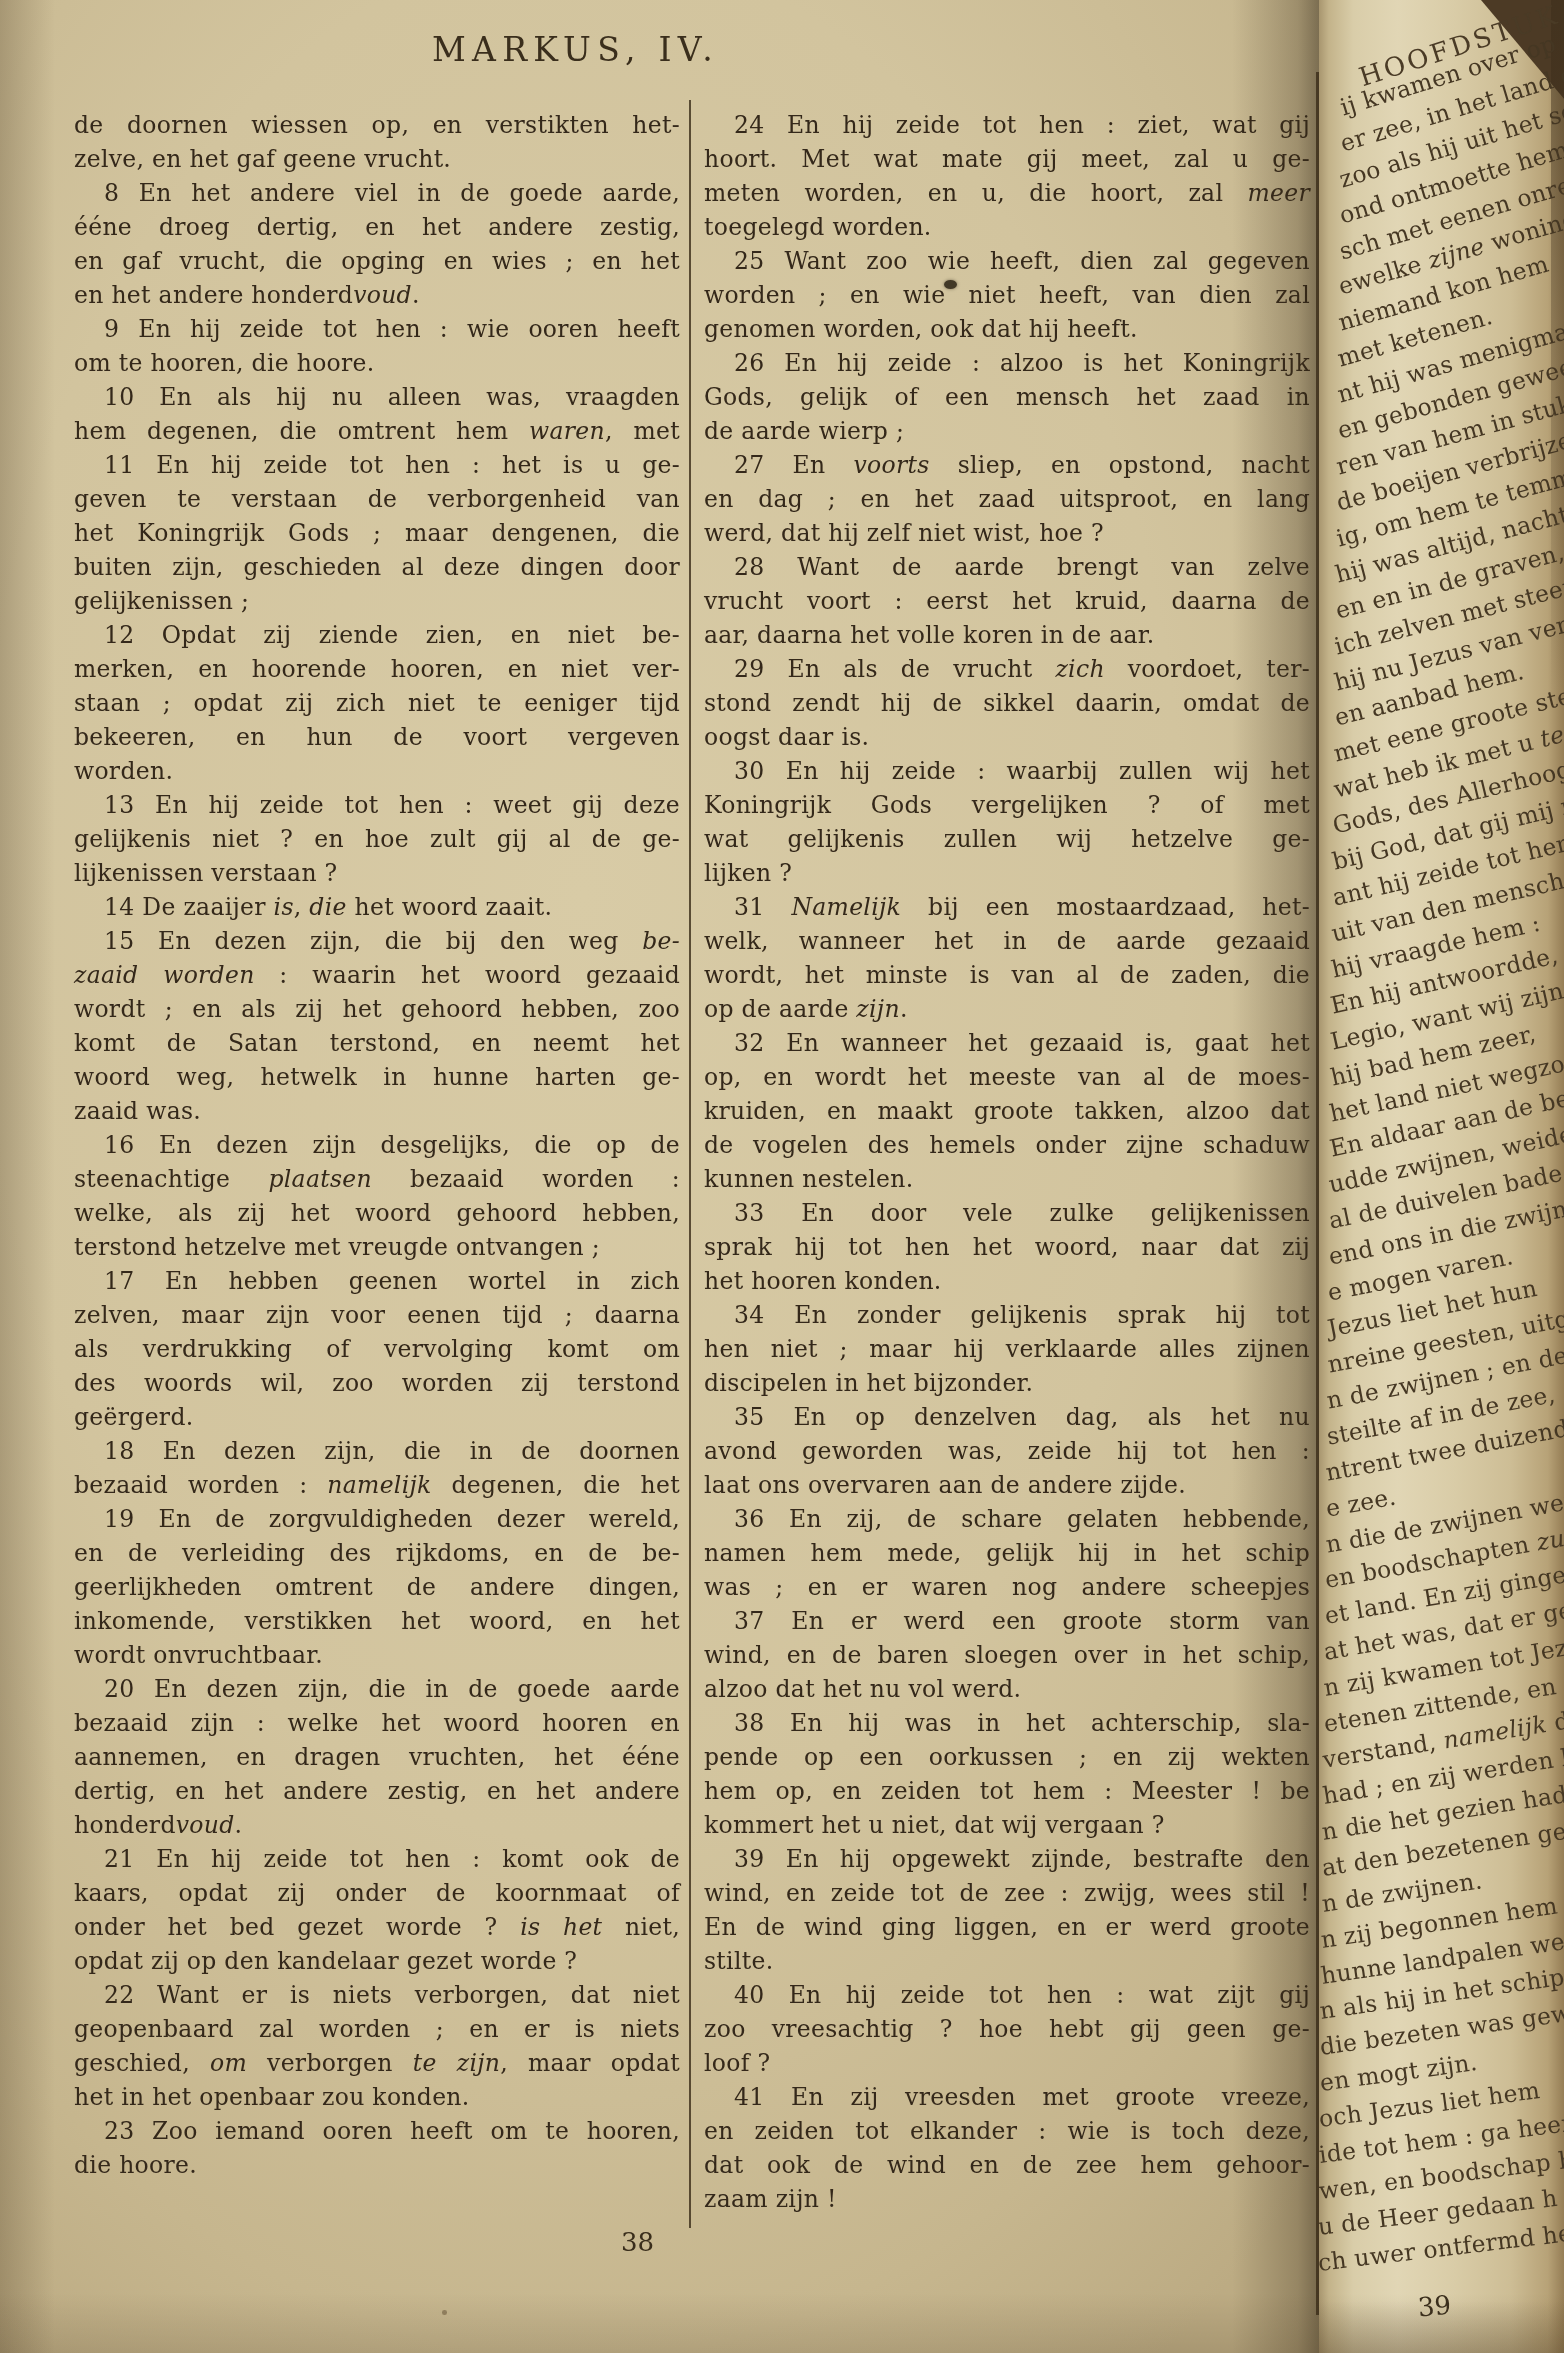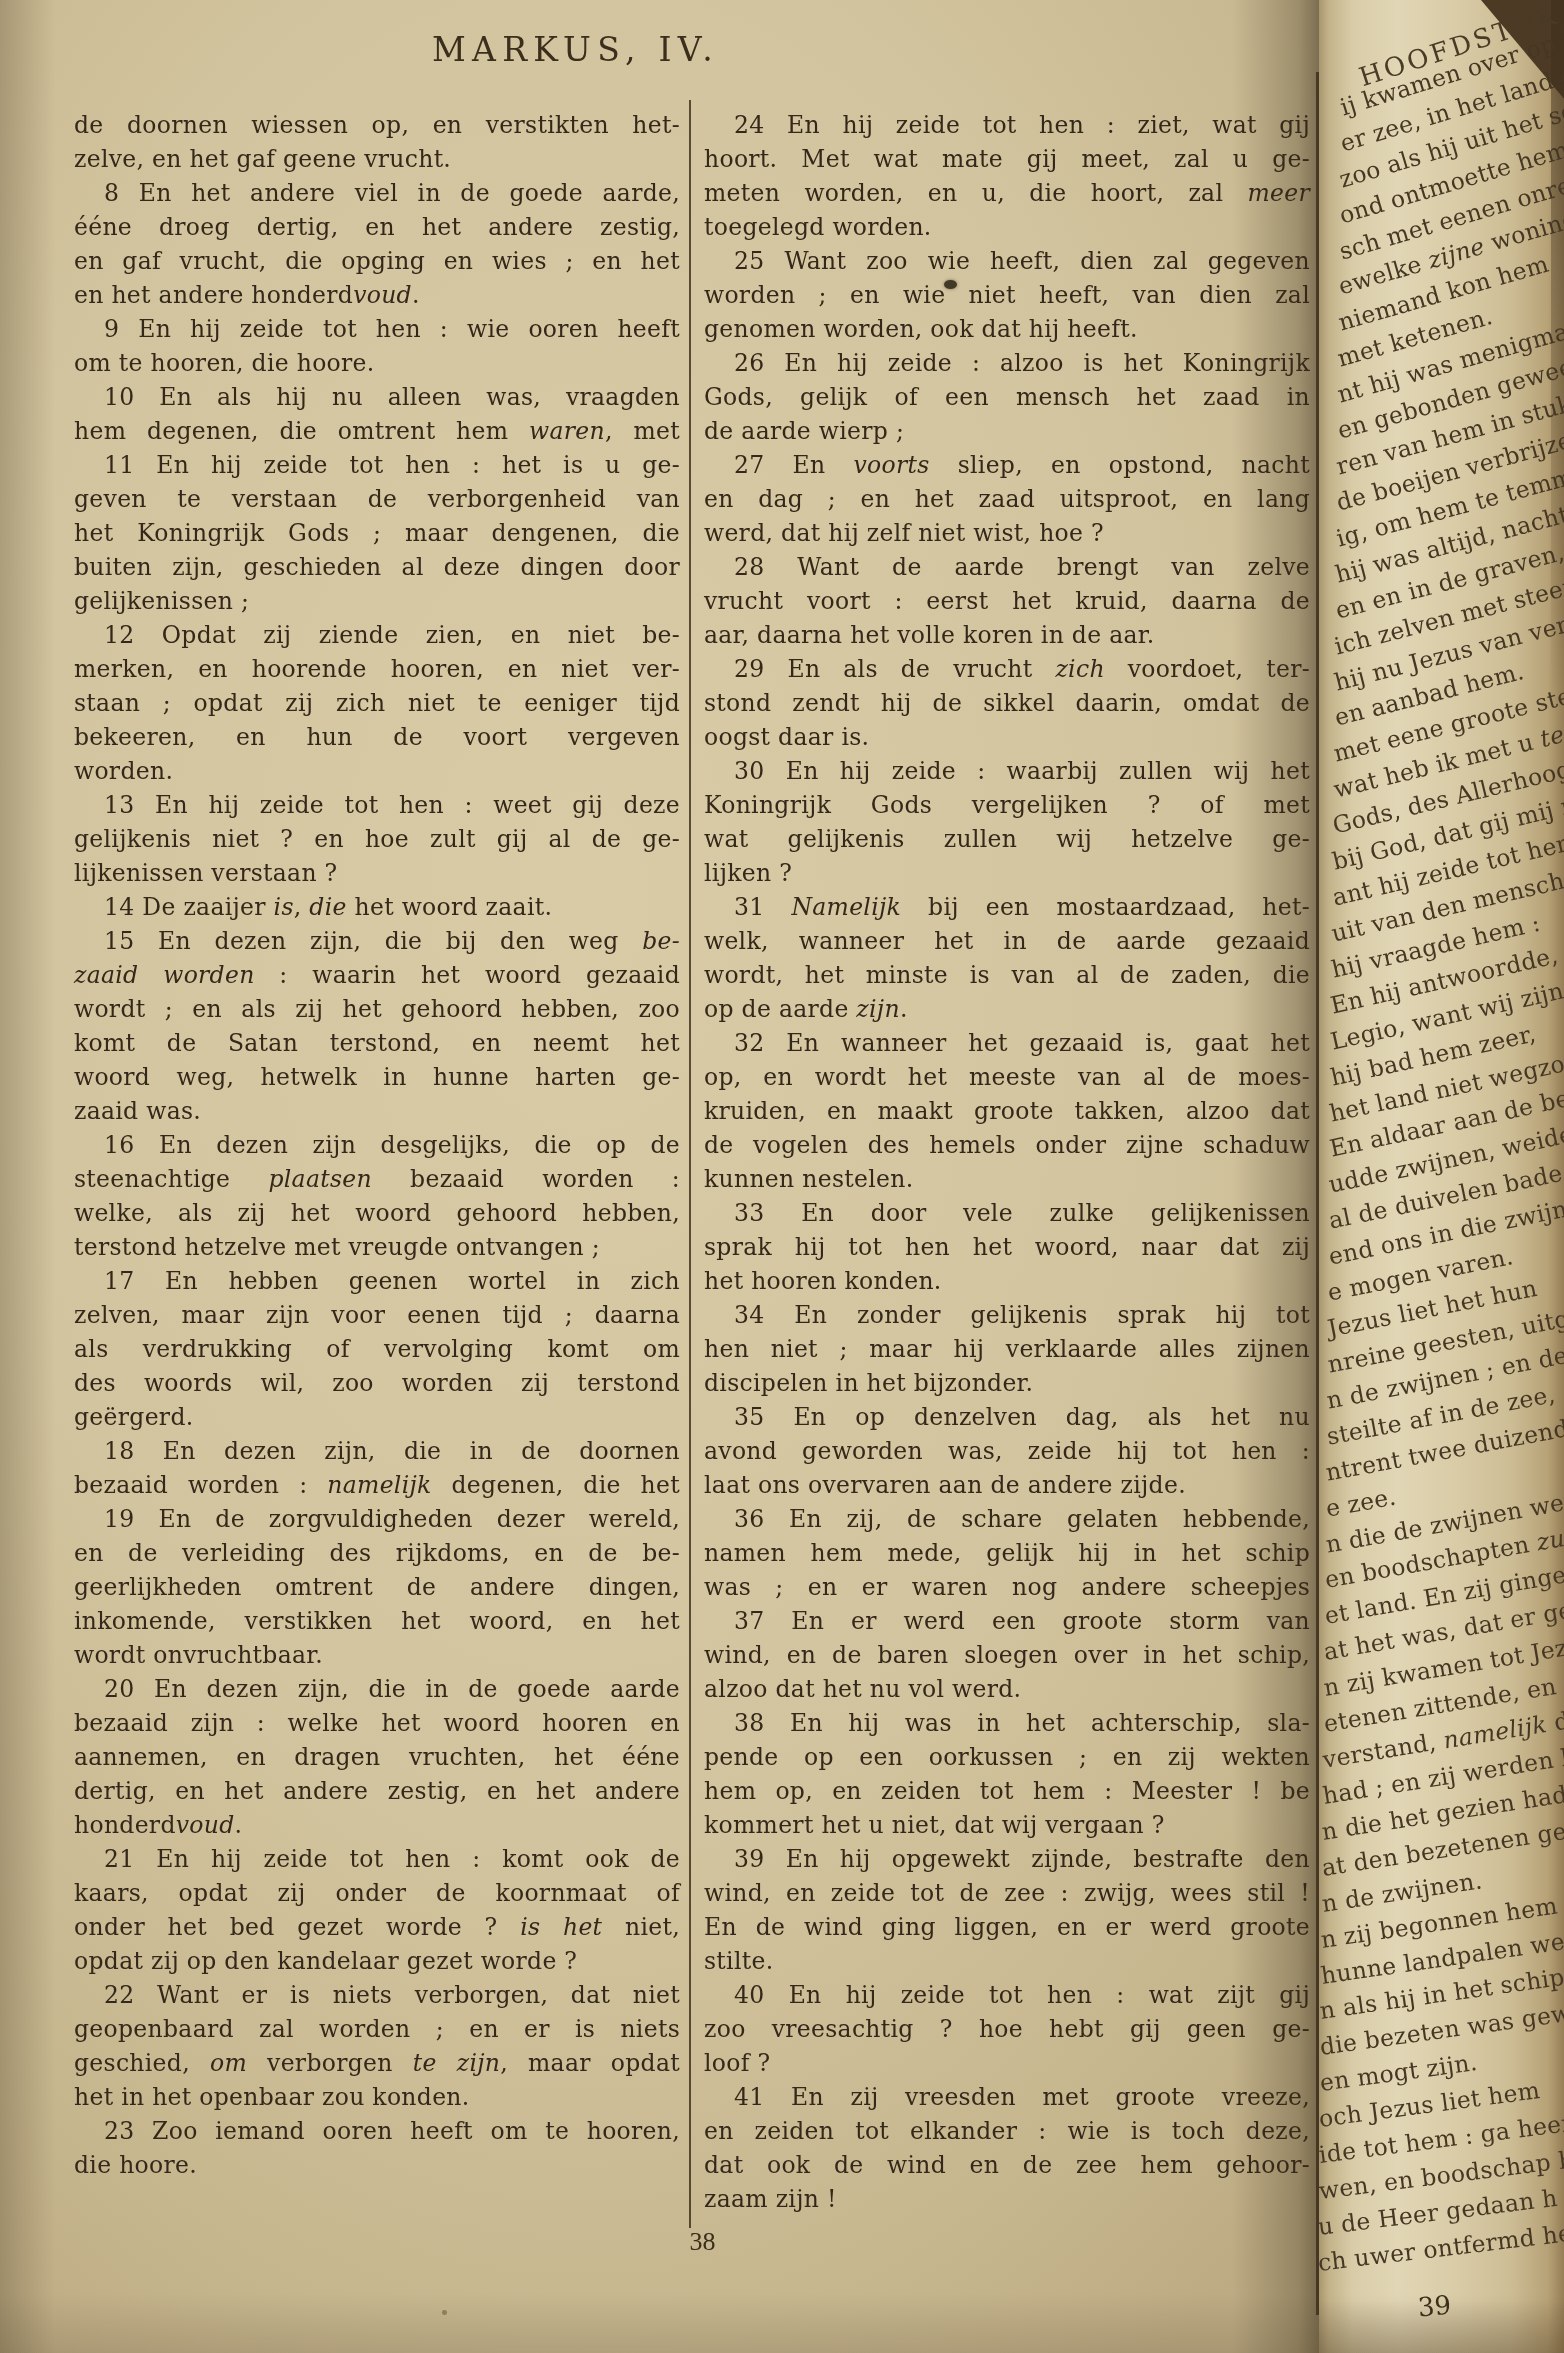--- a/index.html
+++ b/index.html
@@ -71,21 +71,21 @@
     position:absolute;white-space:nowrap;font-size:23.5px;letter-spacing:0.3px;
     color:#453723;transform-origin:0 50%;
   }
   .frag i{font-style:italic;}
   .next-title{
     position:absolute;left:1360px;top:63px;white-space:nowrap;
     font-size:26px;letter-spacing:3.1px;color:#4a3b26;
     transform:rotate(-18deg);transform-origin:0 50%;
   }
   .pagenum{position:absolute;font-size:26px;color:#3a2e1c;}
-  .pagenum-left{left:675px;top:2227px;width:55px;text-align:center;font-family:Liberation Serif, serif;}
+  .pagenum-left{left:621px;top:2227px;width:55px;}
   .pagenum-right{left:1418px;top:2291px;transform:rotate(-5deg);}
   .inkblot{
     position:absolute;left:944px;top:280px;width:13.3px;height:9.4px;border-radius:50%;
     background:rgba(30,21,9,.8);box-shadow:0 0 3.1px rgba(30,21,9,.5);
   }
   .speck1{position:absolute;left:442px;top:2310px;width:4.7px;height:4.7px;border-radius:50%;background:rgba(70,50,25,.4);}
 </style>
 </head>
 <body>
 

